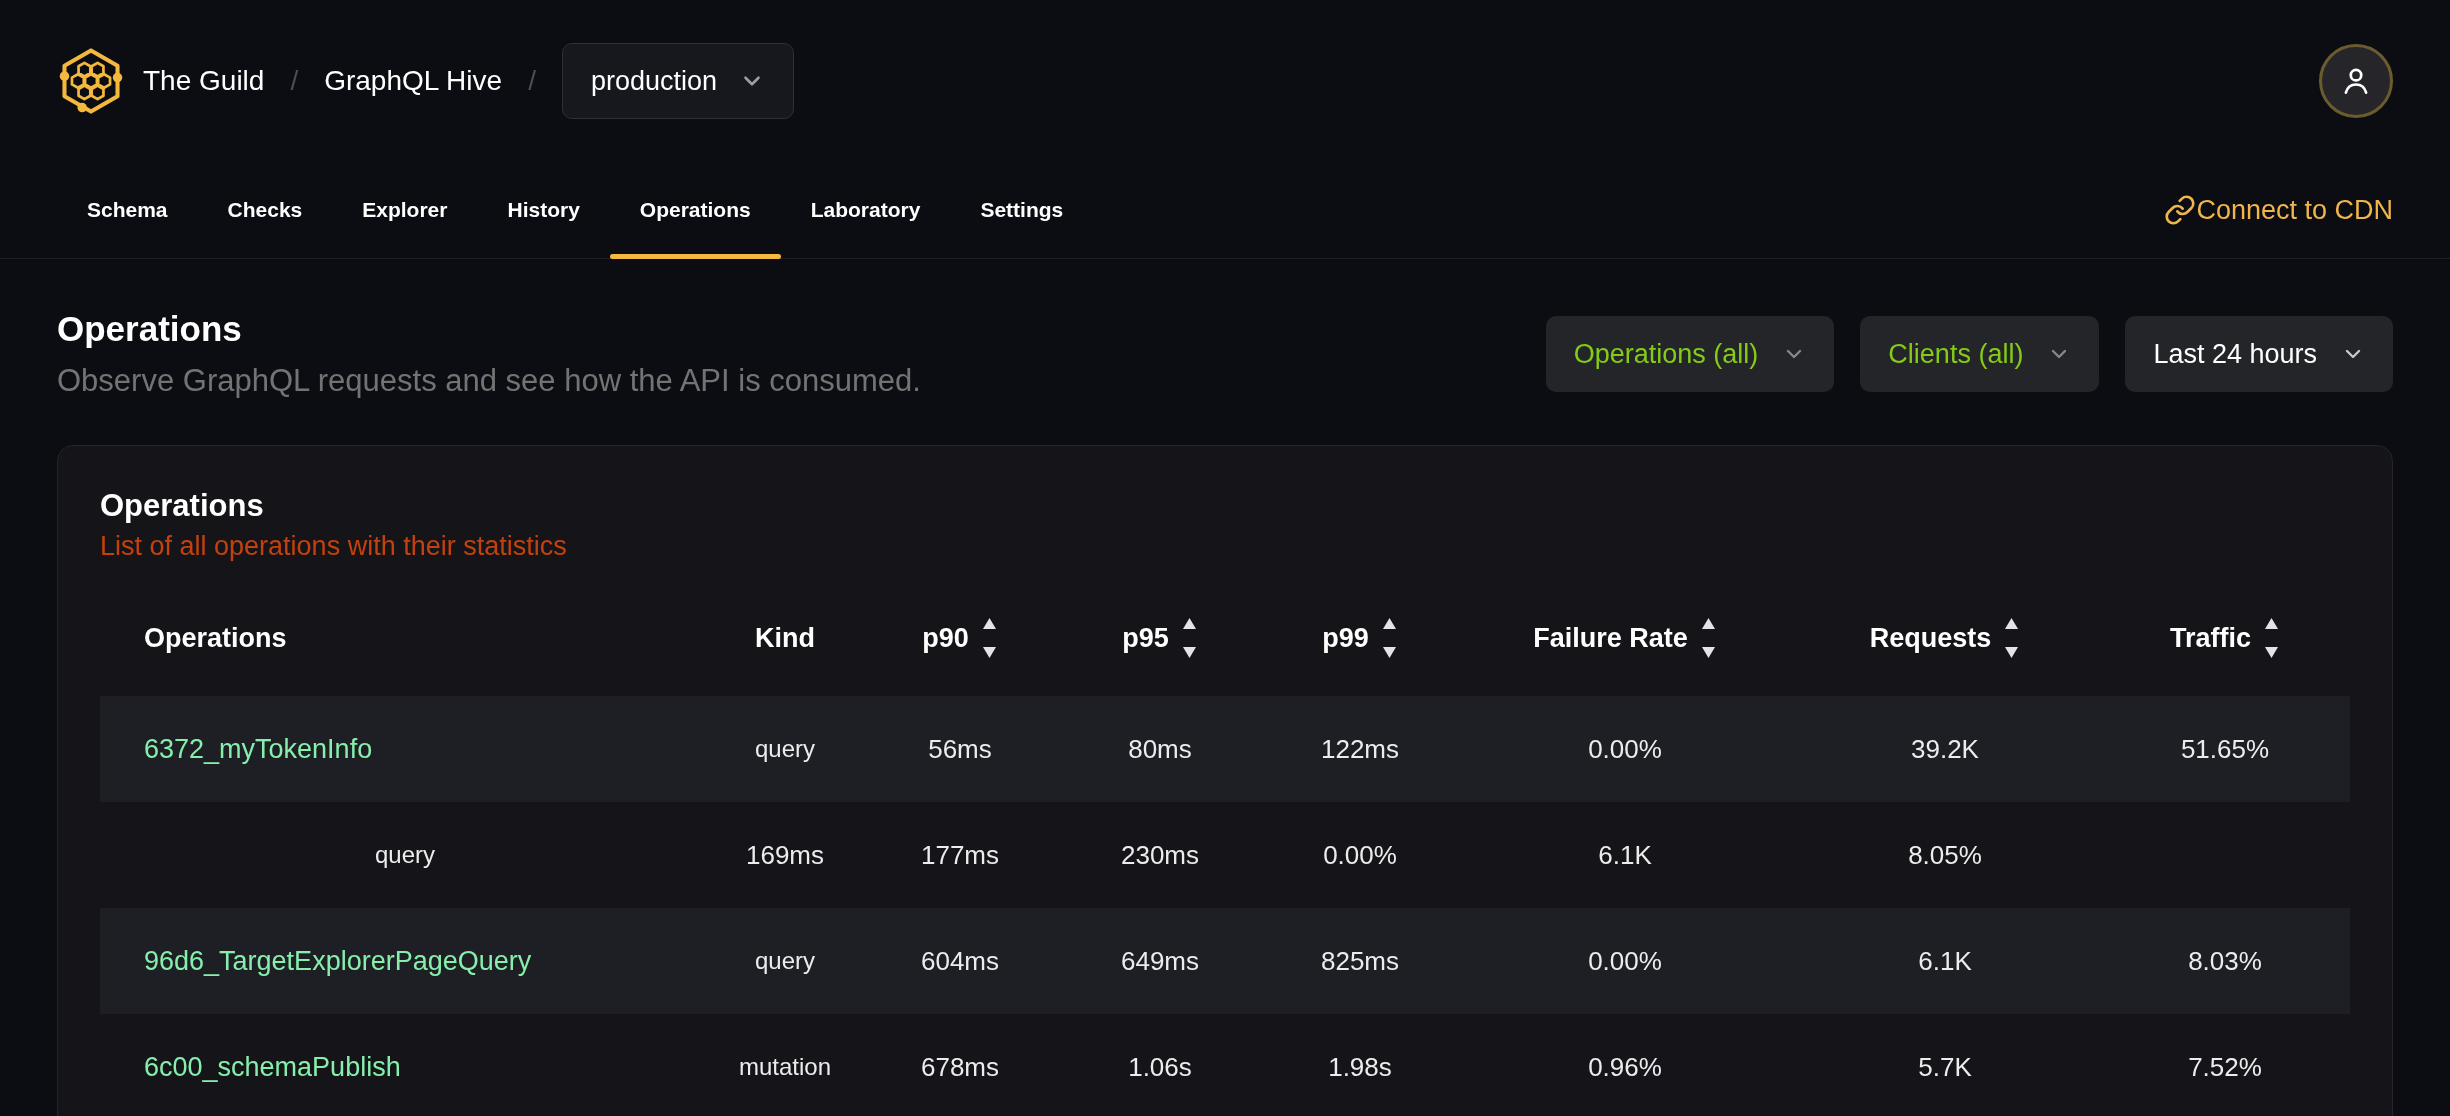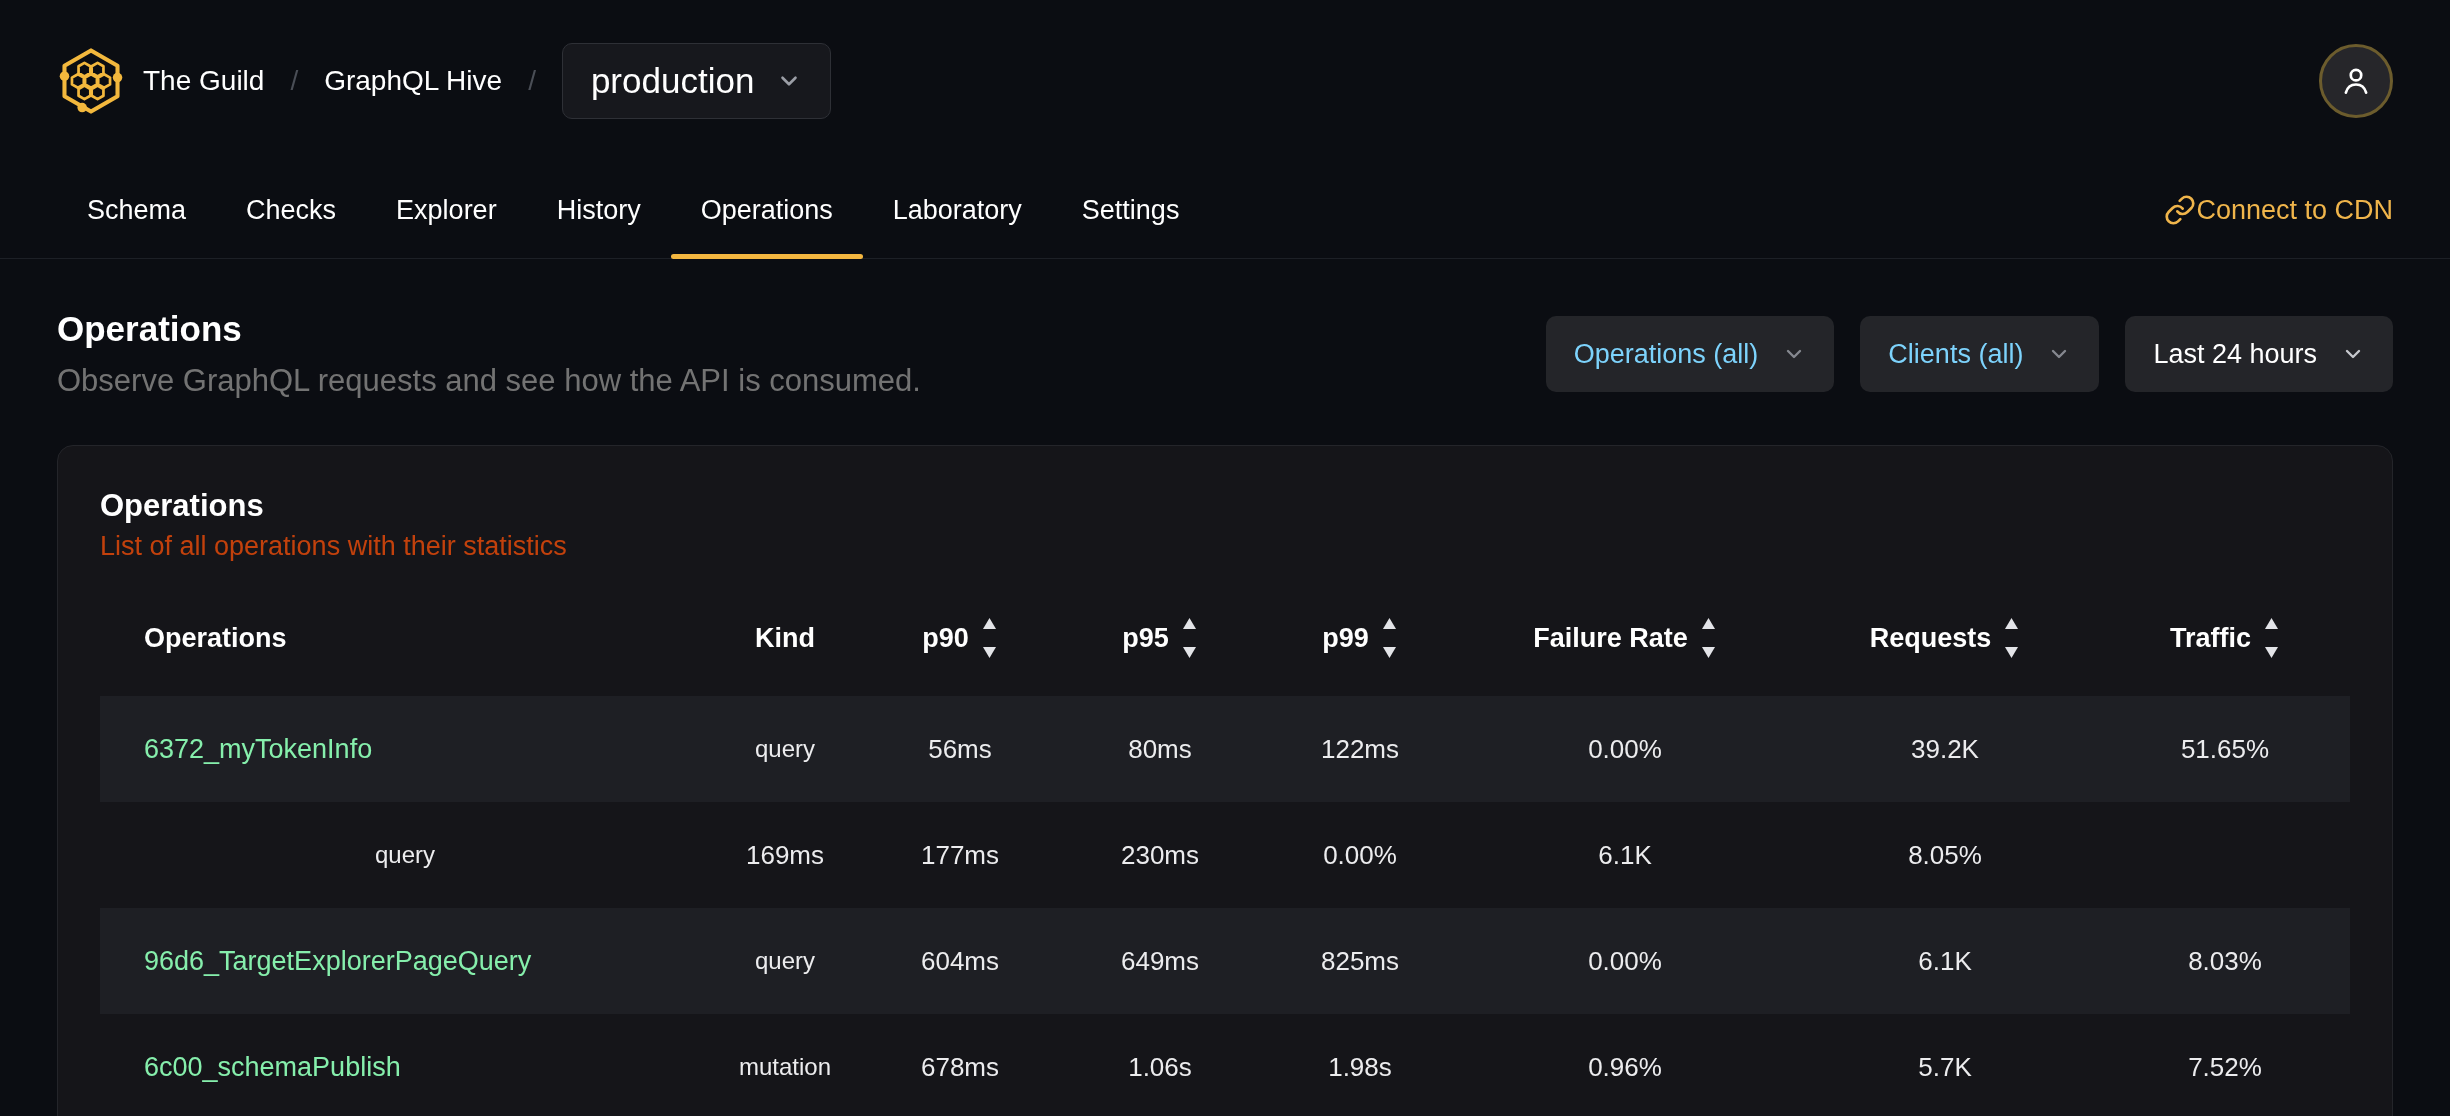--- a/index.html
+++ b/index.html
@@ -12,47 +12,47 @@
 
   
   .topbar { height:162px; padding:0 57px; display:flex; align-items:center; justify-content:space-between; }
   .brand-area { display:flex; align-items:center; gap:18px; }
   .logo-svg { width:68px; height:68px; display:block; }
   .breadcrumb { display:flex; align-items:center; gap:26px; font-size:28px; font-weight:500; }
   .crumb { color:#ffffff; cursor:pointer; }
   .crumb-sep { color:#4a4e56; font-weight:400; }
   .target-select {
     display:flex; align-items:center; gap:22px; background:#17181d; border:1px solid #2e3036;
-    border-radius:10px; height:76px; padding:0 28px; color:#fff; font-size:35px; font-weight:400;
+    border-radius:10px; height:76px; padding:0 28px; color:#fff; font-size:27px; font-weight:400;
     font-family:inherit; cursor:pointer;
   }
   .avatar {
     width:74px; height:74px; border-radius:50%; background:#26262a; border:3px solid #6c5c2d;
     display:flex; align-items:center; justify-content:center; cursor:pointer;
   }
 
   
   .navbar { height:97px; padding:0 57px; border-bottom:1px solid #1d2026; display:flex; align-items:stretch; justify-content:space-between; }
   .nav-tabs { display:flex; align-items:stretch; }
-  .tab { position:relative; display:flex; align-items:center; padding:0 30px; font-size:27px; font-weight:400; color:#ffffff; cursor:pointer; }
+  .tab { position:relative; display:flex; align-items:center; padding:0 30px; font-size:21px; font-weight:700; color:#ffffff; cursor:pointer; }
   .tab.active::after { content:""; position:absolute; left:0; right:0; bottom:-1px; height:5px; background:#f4b740; border-radius:3px; }
   .cdn-link { display:flex; align-items:center; color:#f0b54b; font-size:27px; font-weight:500; cursor:pointer; text-decoration:none; }
 
   
   main { padding:0 57px; }
   .page-head { margin-top:50px; display:flex; align-items:center; justify-content:space-between; }
   .page-title { font-size:35px; font-weight:700; color:#ffffff; }
   .page-subtitle { margin-top:14px; font-size:31px; color:#737373; }
   .filters { display:flex; gap:26px; }
   .filter-btn {
     display:flex; align-items:center; gap:24px; height:76px; padding:0 28px; border:none;
     background:#242529; border-radius:10px; font-size:27px; font-weight:500; color:#ffffff;
     font-family:inherit; cursor:pointer;
   }
-  .filter-btn.dimmed { color:#7dd3fc; }
+  .filter-btn.dimmed { color:#84cc16; }
 
   
   .card { margin-top:46px; background:#151519; border:1px solid #24252a; border-radius:16px; padding:42px; }
   .card-title { font-size:31px; font-weight:700; }
   .card-subtitle { margin-top:7px; font-size:27px; color:#c2410c; }
 
   
   .table { margin-top:34px; }
   .trow { display:grid; grid-template-columns:1fr 150px 200px 200px 200px 330px 310px 250px; align-items:center; }
   .thead-row { height:84px; }

